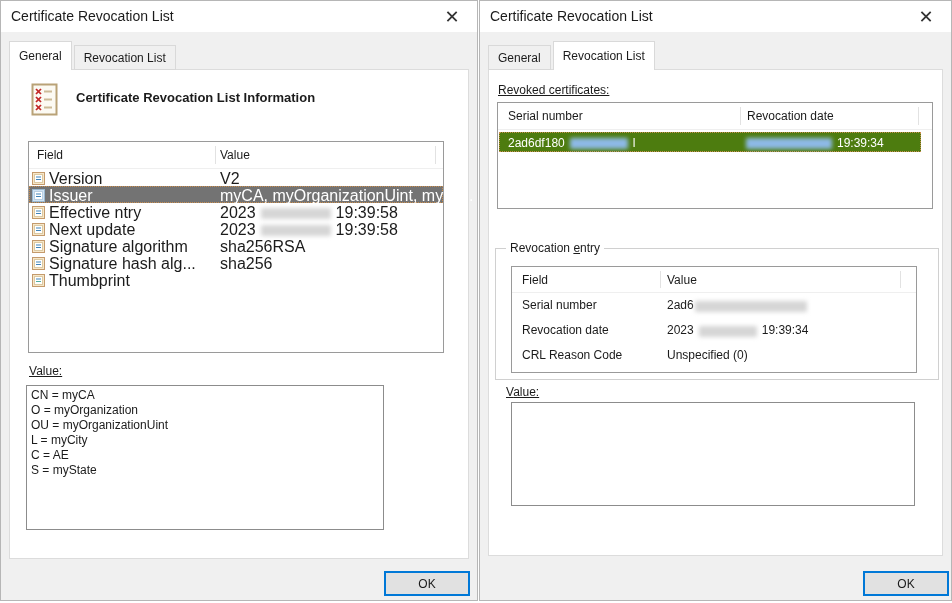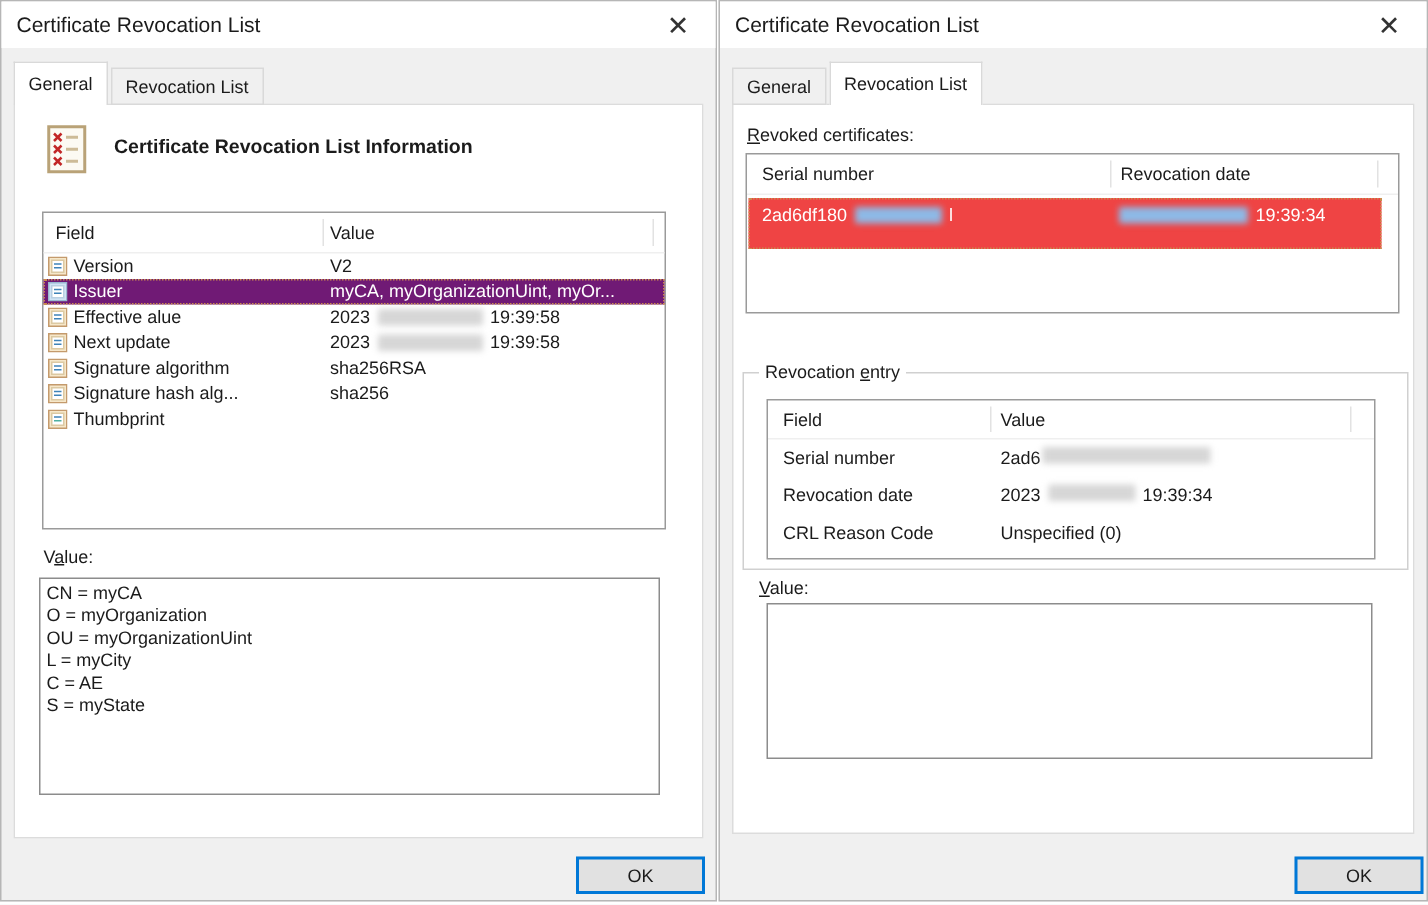--- a/index.html
+++ b/index.html
@@ -34,59 +34,59 @@
                   font-weight:bold; color:#1b1b1b; white-space:nowrap; }
 
   .listbox { position:absolute; background:#fff; border:1px solid #9a9a9a; }
   .left .listbox { left:18px; top:71px; width:416px; height:212px; }
 
   .list-header { position:relative; height:27px; border-bottom:1px solid #efefef; }
   .hdr-cell { position:absolute; top:0; height:100%; display:flex;
               align-items:center; font-size:12px; color:#1b1b1b; white-space:nowrap; }
   .hdr-div { position:absolute; top:4px; bottom:4px; width:1px; background:#e2e2e2; }
 
-  .lrow { position:relative; height:17px; font-size:12px; color:#1b1b1b;text-align:right; }
+  .lrow { position:relative; height:17px; font-size:16px; color:#1b1b1b;text-align:right; }
   .lrow .icon { position:absolute; left:3px; top:2px; width:13px; height:13px; }
   .lrow .f { position:absolute; left:20px; top:1px; white-space:nowrap; }
   .lrow .v { position:absolute; left:191px; top:1px; white-space:nowrap;
              display:inline-flex; align-items:center; }
-  .lrow.selected { background:#701a75; color:#fff;
+  .lrow.selected { background:#737373; color:#fff;
                    outline:1px dotted #c98d4f; outline-offset:-1px; }
 
   .redact { display:inline-block; height:11px; background:#d6d6d6;
             filter:blur(2px); margin:0 5px; border-radius:1px; }
   .redact.blue { background:#8db9e6; }
 
-  .field-label { position:absolute; font-size:12px; color:#1b1b1b; white-space:nowrap; }
+  .field-label { position:absolute; font-size:12px; color:#1b1b1b; white-space:nowrap;text-decoration:underline; }
   .ak { text-decoration:underline; }
 
   .textarea { position:absolute; background:#fff; border:1px solid #8c8c8c;
               font-size:12px; line-height:15px; padding:2px 4px; color:#1b1b1b; }
-  .left  .textarea { left:16px; top:315px; width:414px; height:145px; }
+  .left  .textarea { left:16px; top:315px; width:358px; height:145px; }
   .right .textarea { left:22px; top:332px; width:404px; height:104px; }
 
   
   .rv-list { position:absolute; left:8px; top:32px; width:436px; height:107px;
              background:#fff; border:1px solid #9a9a9a; }
-  .rv-row { position:absolute; top:29px; left:1px; right:11px; height:34px;
-            background:#ef4444; color:#fff; font-size:12px;
+  .rv-row { position:absolute; top:29px; left:1px; right:11px; height:20px;
+            background:#4d7c0f; color:#fff; font-size:12px;
             outline:1px dotted #c98d4f; outline-offset:-1px; }
   .rv-row .serial { position:absolute; left:9px; top:4px; display:inline-flex; align-items:center; }
   .rv-row .rdate  { position:absolute; left:242px; top:4px; display:inline-flex; align-items:center; }
 
   .groupbox { position:absolute; left:6px; top:178px; width:444px; height:132px;
               border:1px solid #d0d0d0; }
   .group-label { position:absolute; top:-8px; left:10px; background:#fff;
                  padding:0 4px; font-size:12px; color:#1b1b1b; white-space:nowrap; }
   .entry-table { position:absolute; left:15px; top:17px; width:406px; height:107px;
                  background:#fff; border:1px solid #9a9a9a; }
   .erow { position:relative; height:25px; font-size:12px; color:#1b1b1b; }
   .erow .f { position:absolute; left:10px; top:5px; white-space:nowrap; }
   .erow .v { position:absolute; left:155px; top:5px; white-space:nowrap;
-             display:inline-flex; align-items:flex-start; }
+             display:inline-flex; align-items:flex-end; }
 
   .ok-btn { position:absolute; left:383px; top:570px; width:86px; height:25px;
             background:#e1e1e1; border:2px solid #0078d7; font-size:12px;
             color:#1b1b1b; display:flex; align-items:center; justify-content:center;
             cursor:default; }
 </style>
 </head>
 <body>
 
 <div class="stage">
@@ -153,21 +153,21 @@
           <span class="v">myCA, myOrganizationUint, myOr...</span>
         </div>
 
         <div class="lrow">
           <span class="icon"><svg width="13" height="13" viewBox="0 0 13 13">
                 <rect x="0.5" y="0.5" width="12" height="12" fill="#f6e7c9" stroke="#c49a6c"></rect>
                 <rect x="2.5" y="2.5" width="8" height="8" fill="#fff" stroke="#dcc9a2"></rect>
                 <line x1="4" y1="5" x2="9" y2="5" stroke="#3f83b8"></line>
                 <line x1="4" y1="7.5" x2="9" y2="7.5" stroke="#3f83b8"></line>
               </svg></span>
-          <span class="f">Effective alue</span>
+          <span class="f">Effective ntry</span>
           <span class="v">
             <span>2023</span>
             <span class="redact" style="width:70px"></span>
             <span>19:39:58</span>
           </span>
         </div>
 
         <div class="lrow">
           <span class="icon"><svg width="13" height="13" viewBox="0 0 13 13">
                 <rect x="0.5" y="0.5" width="12" height="12" fill="#f6e7c9" stroke="#c49a6c"></rect>

